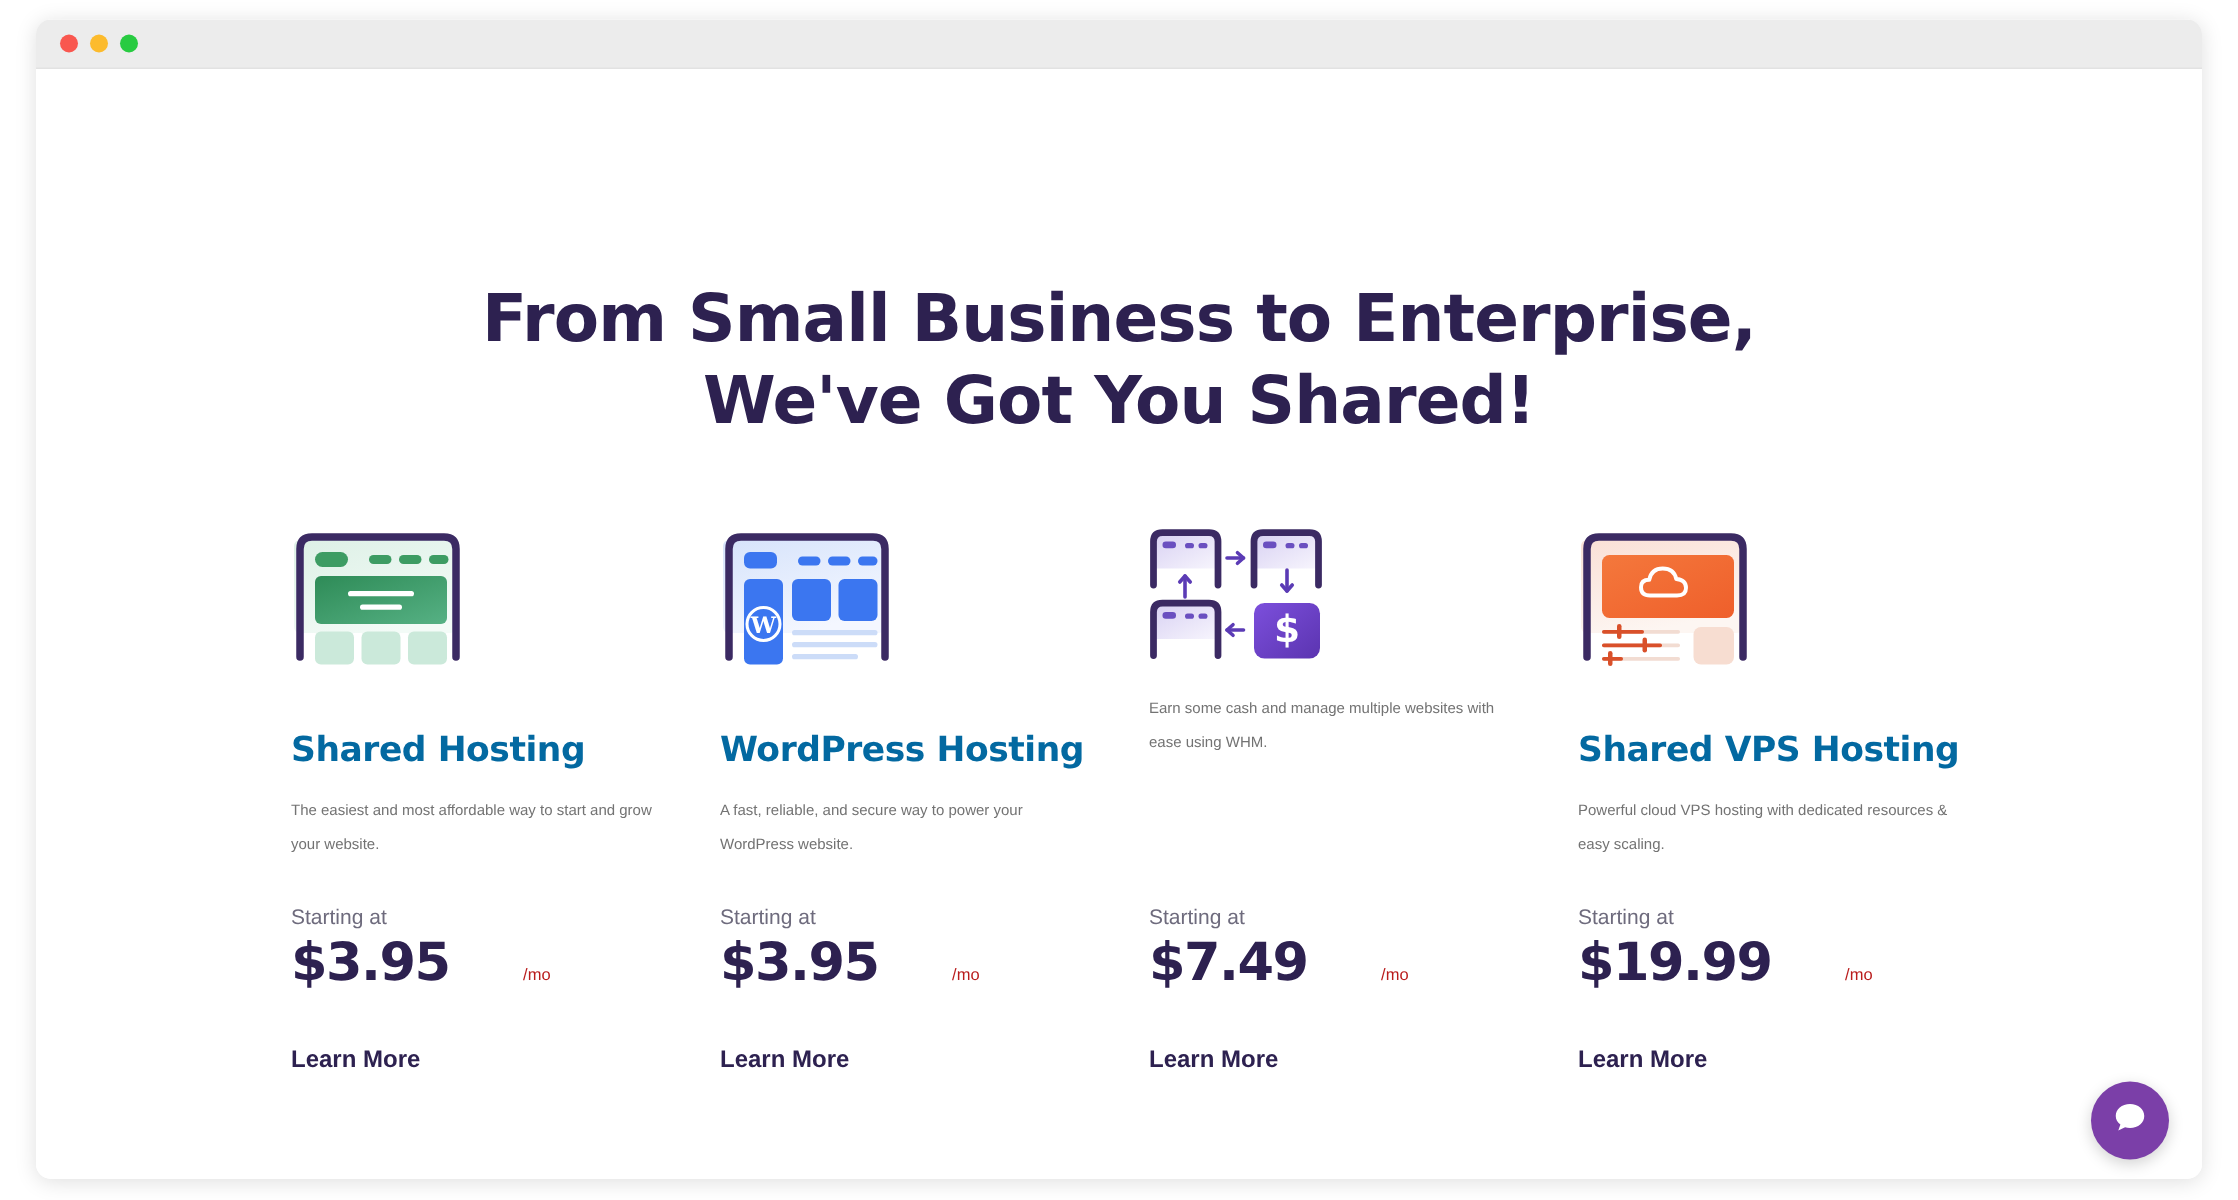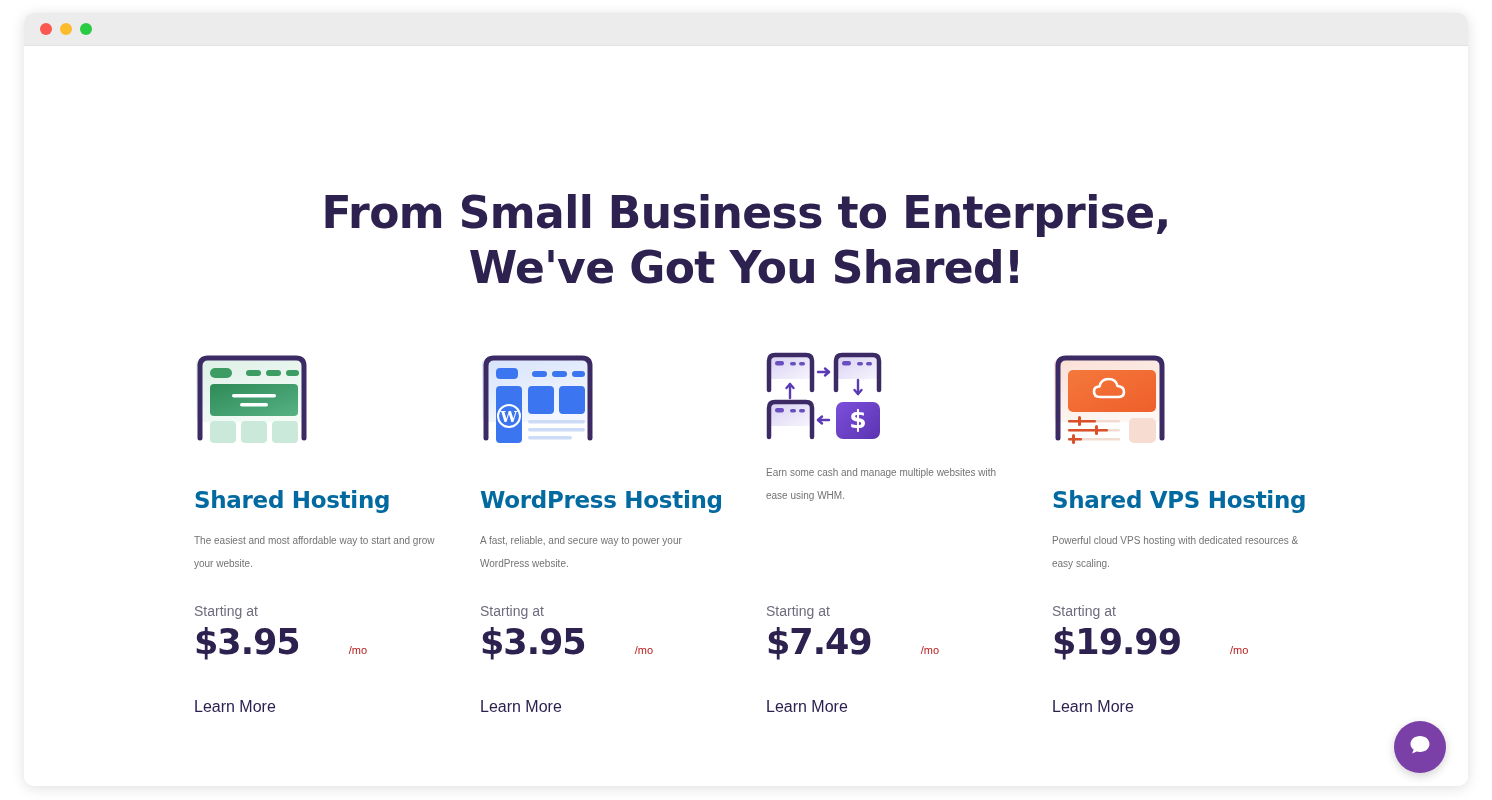--- a/index.html
+++ b/index.html
@@ -127,21 +127,21 @@
     font-size: 11px;
     margin-left: 1px;
     color: #b91c1c;
   }
   .learn-more {
     position: absolute;
     top: 370px;
     left: 0;
     color: #2d2150;
     font-size: 16px;
-    font-weight: 400;
+    font-weight: 700;
     text-decoration: none;
     cursor: pointer;
   }
 
   
   .icon-art { position: relative; width: 120px; height: 100px; }
 
   
   .chat-widget {
     position: absolute;

